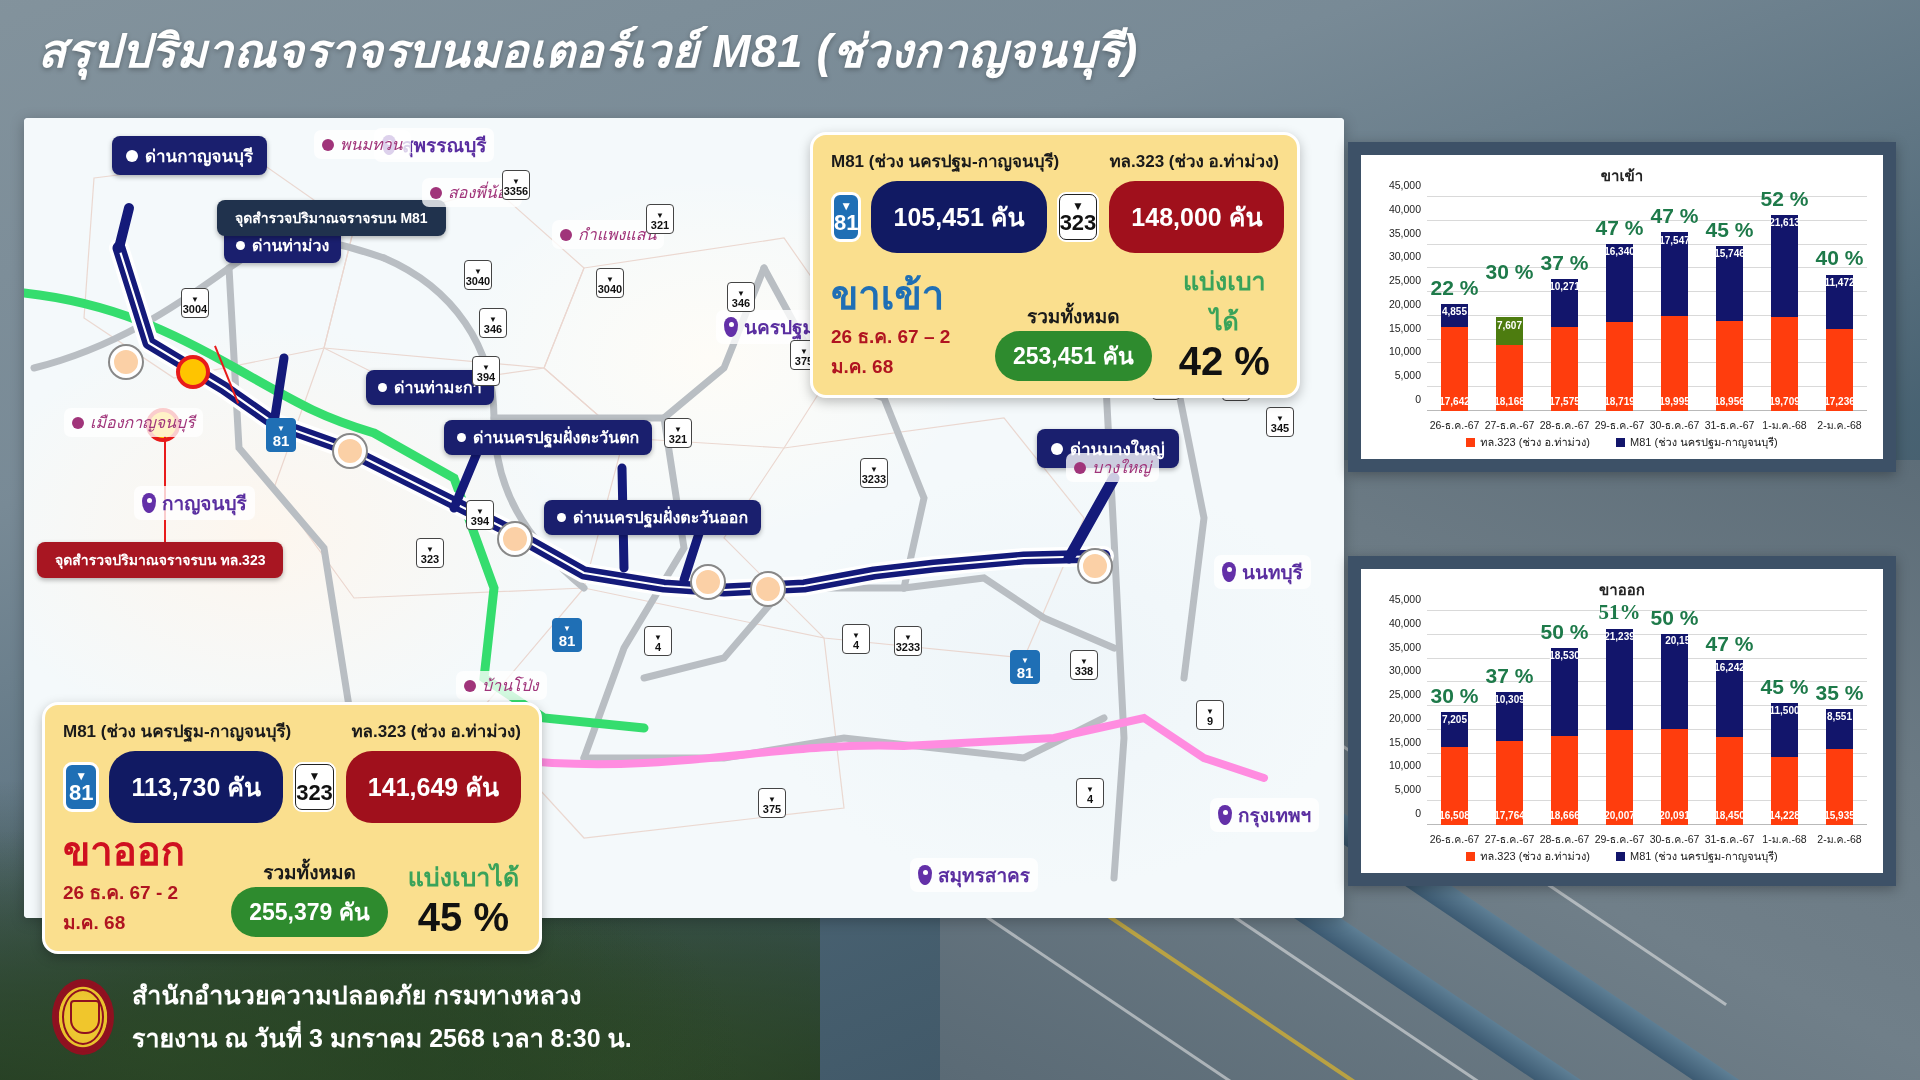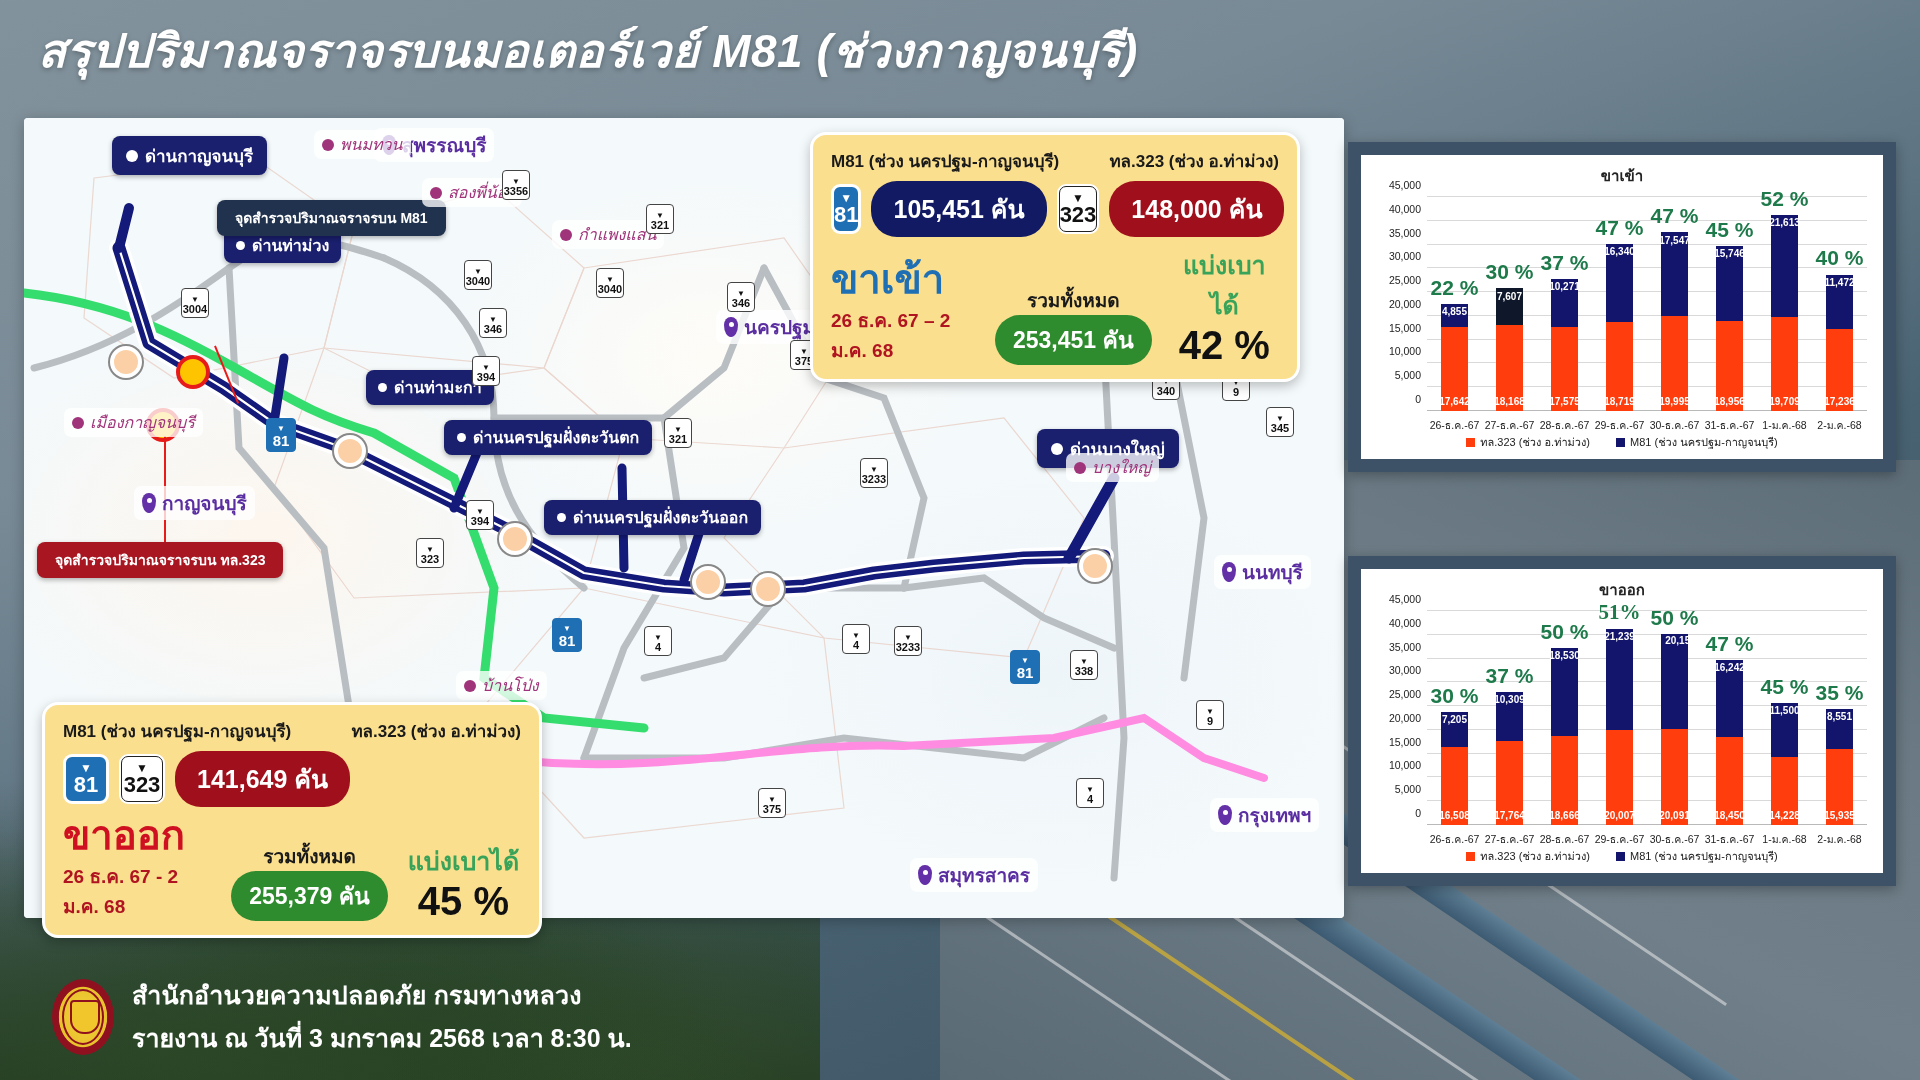--- a/index.html
+++ b/index.html
@@ -140,21 +140,21 @@
   .rt-badge {
     width: 46px; height: 50px; border-radius: 9px;
     display: flex; flex-direction: column; align-items: center; justify-content: center;
     font-weight: bold; font-size: 22px; line-height: 1;
   }
   .rt-badge .crown { font-size: 12px; line-height: 11px; }
   .rt-badge.b81 { background: #1f6fb5; color: #fff; border: 3px solid #fff; }
   .rt-badge.b323 { background: #fff; color: #111; border: 3px solid #fff; outline: 1.5px solid #222; outline-offset: -3px; }
   .pill {
     border-radius: 26px; color: #fff; font-size: 25px; font-weight: bold;
-    padding: 8px 22px; white-space: nowrap;
+    padding: 16px 22px; white-space: nowrap;
   }
   .pill.navy { background: #111a63; }
   .pill.red  { background: #a0101c; text-align: right; }
   .pill.green{ background: #2e8b2e; font-size: 23px; padding: 7px 18px; }
 
   .ic-bottom { display: flex; align-items: flex-end; gap: 18px; margin-top: 8px; }
   .dirword { font-size: 40px; font-weight: bold; line-height: 1; }
   .dirword.in { color: #1f6fb5; }
   .dirword.out { color: #cf1020; }
   .daterange { font-size: 19px; font-weight: bold; color: #b01420; margin-top: 6px; }
@@ -538,20 +538,21 @@
 <div class="info-card" style="left:42px; top:702px; width:500px;">
   <div class="ic-head">
     <span class="l">M81 (ช่วง นครปฐม-กาญจนบุรี)</span>
     <span class="r">ทล.323 (ช่วง อ.ท่าม่วง)</span>
   </div>
   <div class="ic-row">
     <div class="rt-badge b81">
       <span class="crown">▼</span>
       <span>81</span>
     </div>
+    <div class="pill navy">113,730  คัน</div>
     <div class="rt-badge b323">
       <span class="crown">▼</span>
       <span>323</span>
     </div>
     <div class="pill red">141,649  คัน</div>
   </div>
   <div class="ic-bottom">
     <div>
       <div class="dirword out">ขาออก</div>
       <div class="daterange">26 ธ.ค. 67 - 2 ม.ค. 68</div>
@@ -599,21 +600,21 @@
               </div>
               <div class="seg s0" style="height: 78.4193%; background: rgb(255, 61, 13); align-items: flex-end;">
                 <span style="margin-bottom: 16%;">17,642</span>
               </div>
             </div>
             <div class="pctlab" style="bottom: calc(49.9933% + 4px);">22 %</div>
             <div class="xlab">26-ธ.ค.-67</div>
           </div>
           <div class="bcol">
             <div class="bstack" style="height: 57.2778%;">
-              <div class="seg s1" style="height: 29.5131%; background: #0f172a; align-items: flex-start;">
+              <div class="seg s1" style="height: 29.5131%; background: #4d7c0f; align-items: flex-start; margin-top: 29px;">
                 <span style="margin-top: 8%;">7,607</span>
               </div>
               <div class="seg s0" style="height: 70.4869%; background: rgb(255, 61, 13); align-items: flex-end;">
                 <span style="margin-bottom: 16%;">18,168</span>
               </div>
             </div>
             <div class="pctlab" style="bottom: calc(57.2778% + 4px);">30 %</div>
             <div class="xlab">27-ธ.ค.-67</div>
           </div>
           <div class="bcol">

